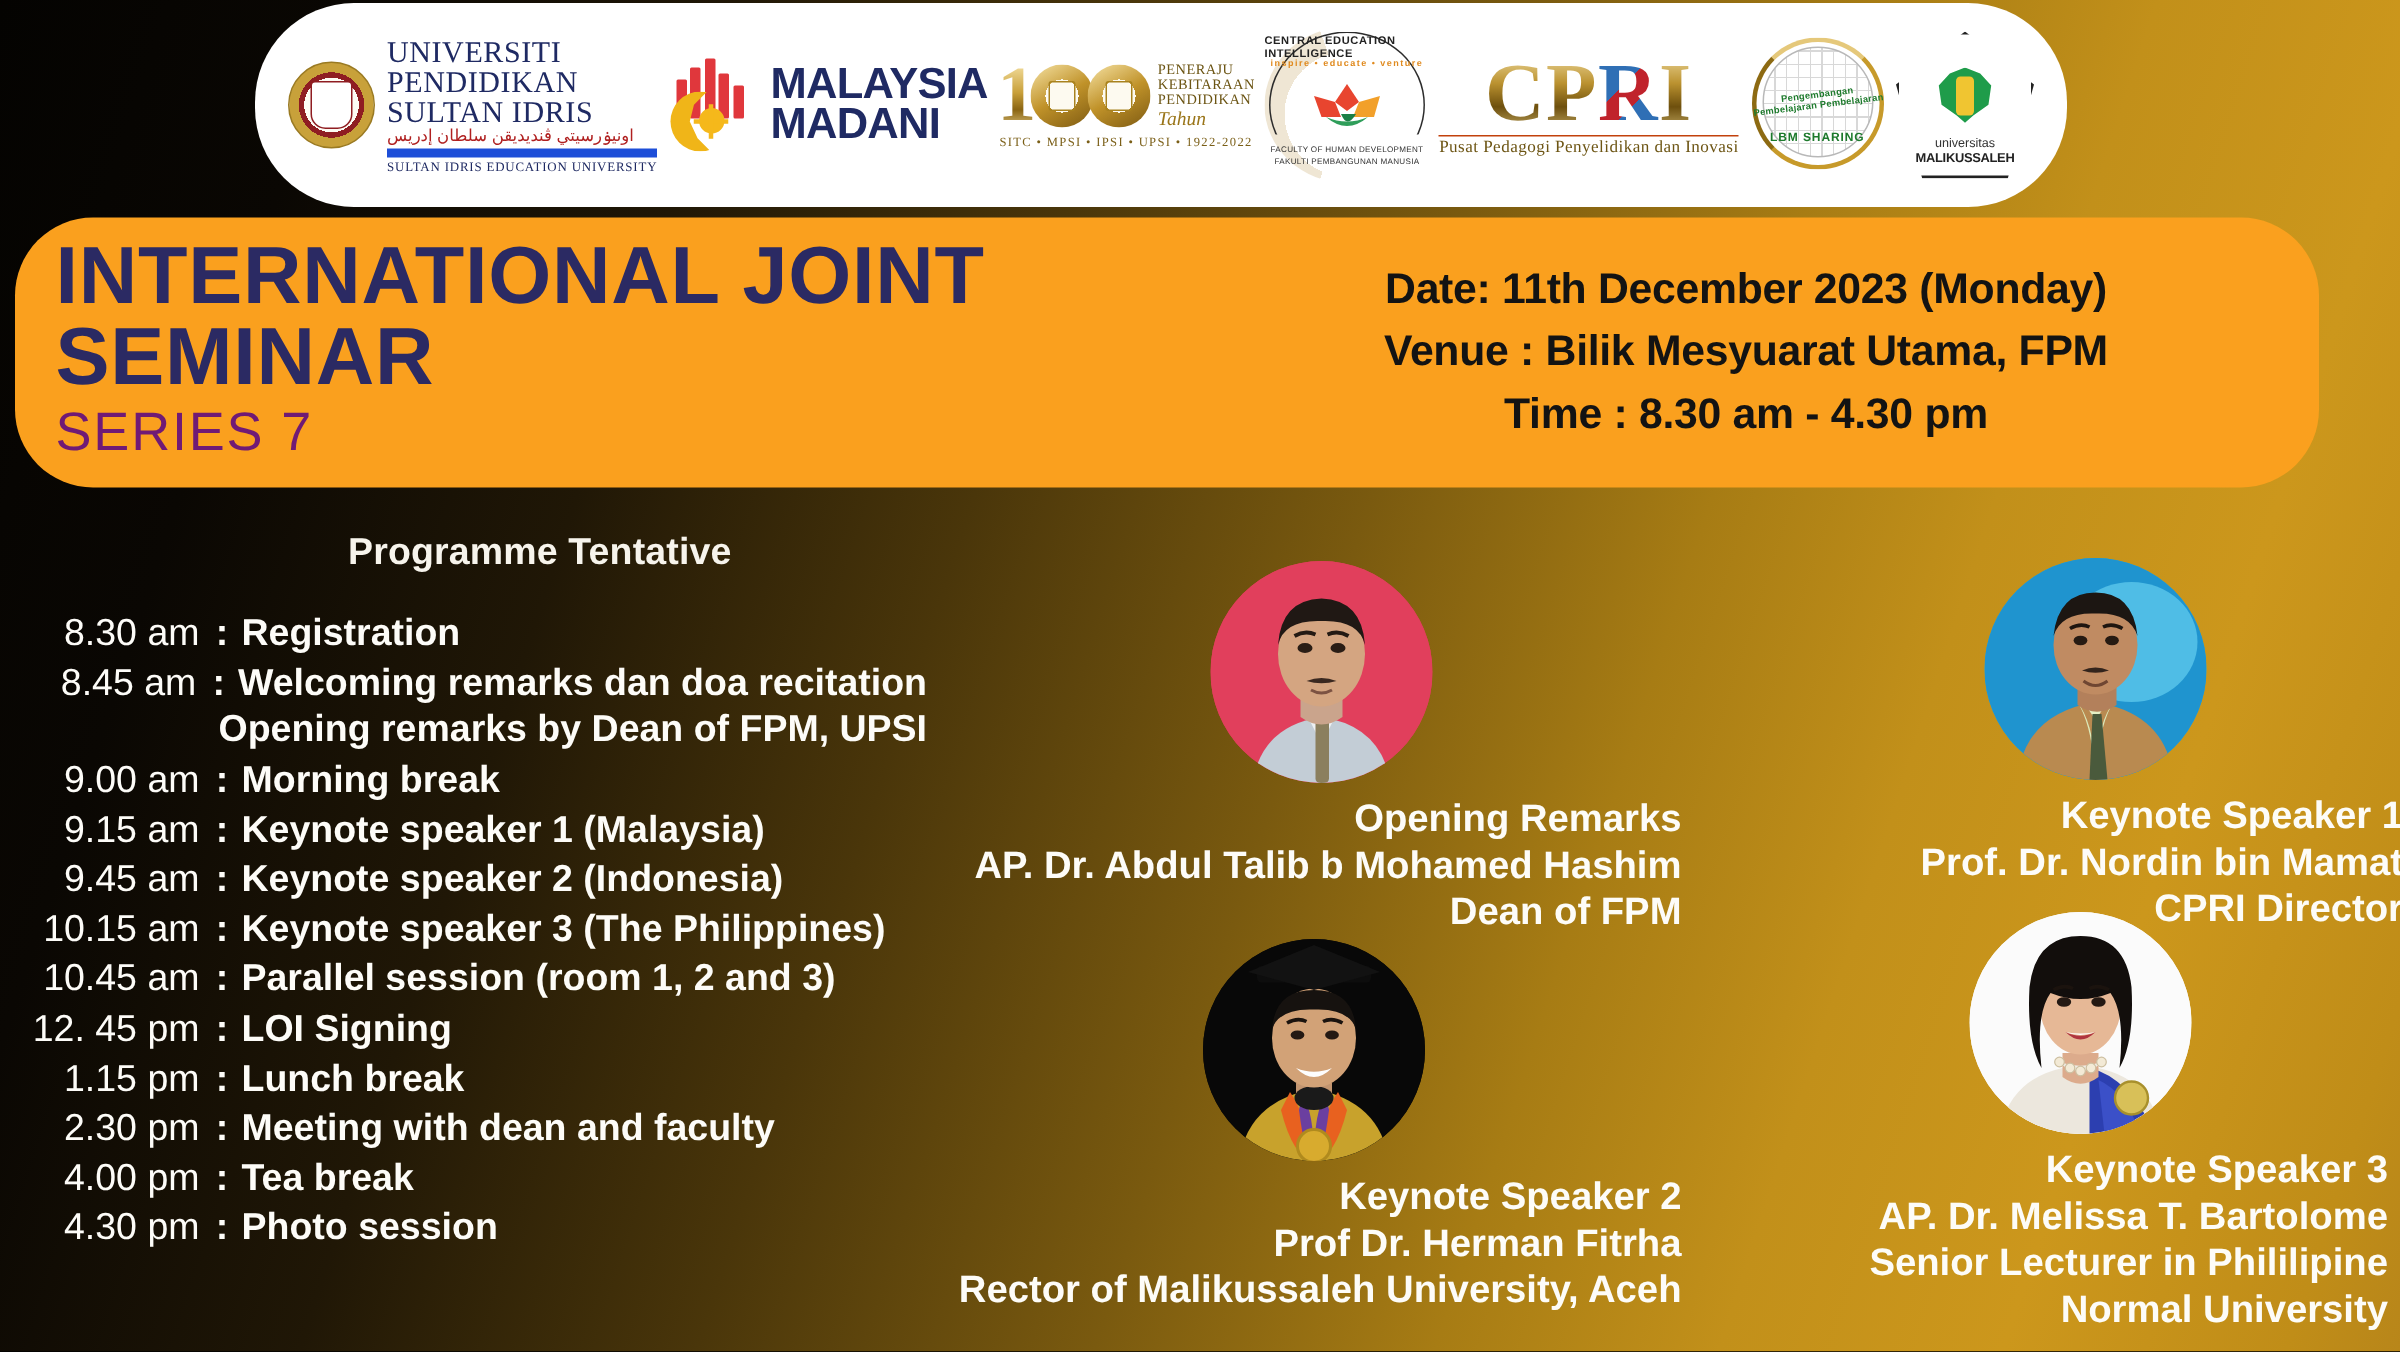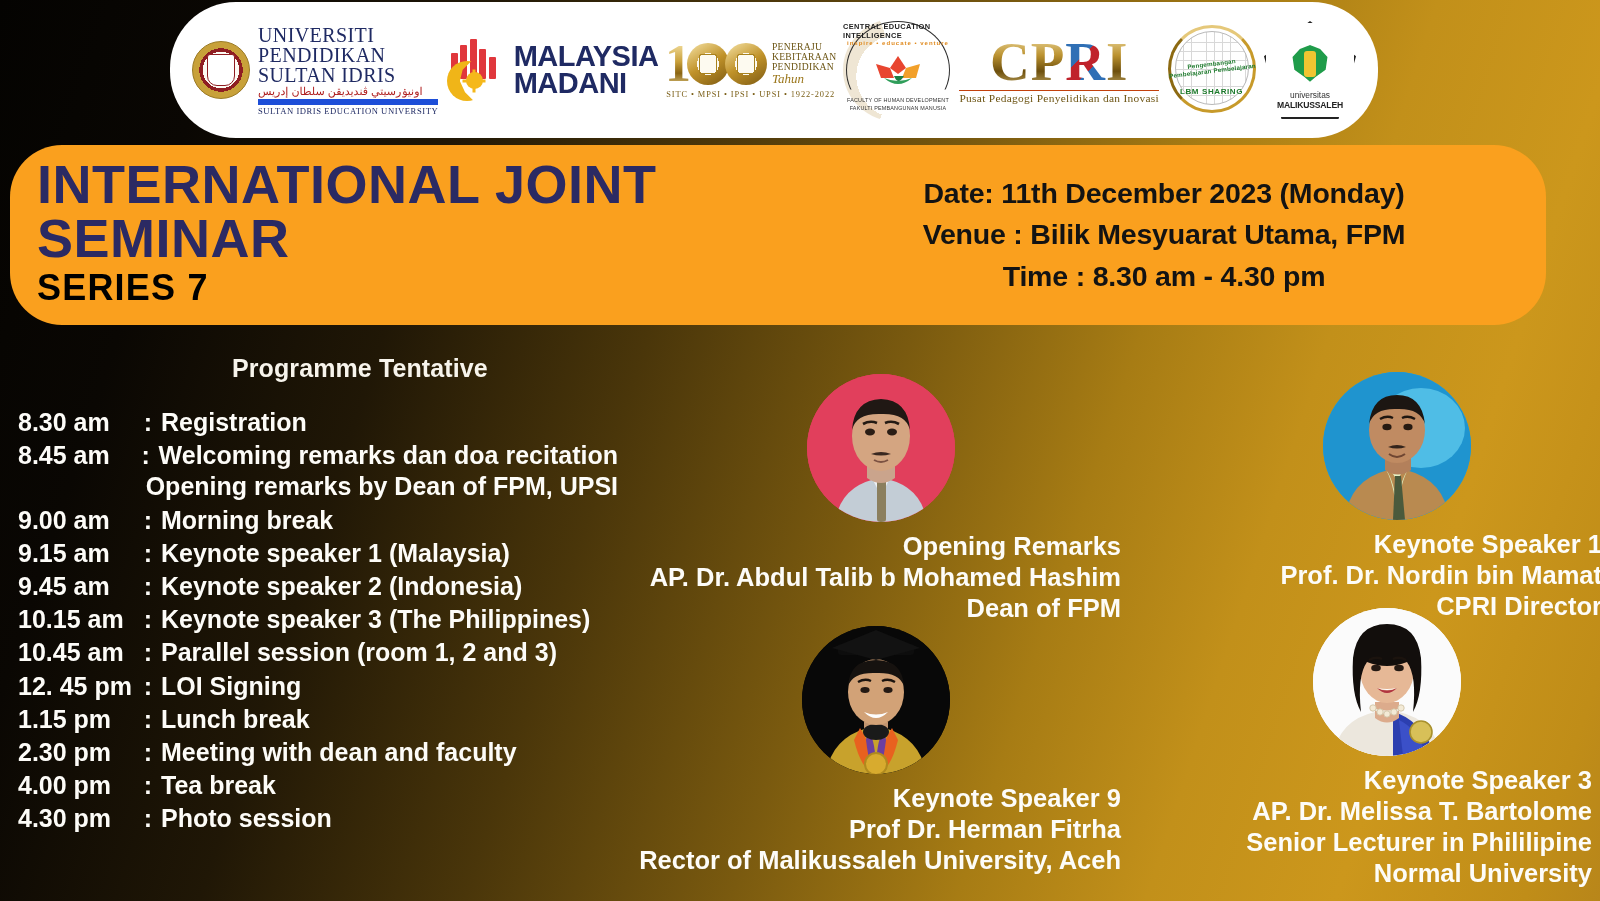--- a/index.html
+++ b/index.html
@@ -223,40 +223,40 @@
     border-radius:52px;
     display:flex; align-items:center;
   }
   #banner-left { width:800px; padding-left:27px; }
   #title1, #title2 {
     font-size:54px; font-weight:bold; color:#2b2a63;
     letter-spacing:.5px; line-height:.99; text-transform:uppercase;
     font-stretch:condensed;
   }
   #title3 {
-    font-size:36px; font-weight:bold; color:#000000;
+    font-size:36px; font-weight:normal; color:#701a75;
     letter-spacing:1.2px; line-height:1.3; text-transform:uppercase;
   }
   #banner-right { flex:1; text-align:center; padding-right:28px; }
   #banner-right div {
     font-size:28.5px; font-weight:bold; color:#131313; line-height:1.44;
     white-space:nowrap; letter-spacing:-.2px;
   }
 
   
   #prog-title {
     position:absolute; left:232px; top:354px;
     font-size:25px; font-weight:bold; color:#f7f4ec;
     letter-spacing:.1px;
   }
   #schedule { position:absolute; left:18px; top:410px; width:600px; }
   .row { display:flex; align-items:baseline; line-height:1.0; margin-bottom:8.2px; }
   .row .time {
-    width:122px; text-align:left; padding-right:7px;
-    font-size:25px; font-weight:bold; color:#fdfcf8; white-space:nowrap;
+    width:122px; text-align:right; padding-right:7px;
+    font-size:25px; font-weight:normal; color:#fdfcf8; white-space:nowrap;
   }
   .row .colon {
     width:16px; text-align:center;
     font-size:25px; font-weight:bold; color:#fdfcf8;
   }
   .row .act {
     font-size:25px; font-weight:bold; color:#fdfcf8; white-space:nowrap;
     padding-left:5px;
   }
   .row.cont .time, .row.cont .colon { visibility:hidden; }
@@ -530,21 +530,21 @@
         <rect x="36" y="18" width="76" height="11" rx="3" fill="#0d0d0d"></rect>
         <path d="M30 22 L74 4 L118 22 L74 34 Z" fill="#121212"></path>
         <ellipse cx="63" cy="64" rx="4.6" ry="3" fill="#241913"></ellipse>
         <ellipse cx="86" cy="64" rx="4.6" ry="3" fill="#241913"></ellipse>
         <path d="M56 56 q7 -4 13 -1" stroke="#1b130e" stroke-width="2.4" fill="none"></path>
         <path d="M80 55 q6 -3 13 1" stroke="#1b130e" stroke-width="2.4" fill="none"></path>
         <path d="M62 86 q12 12 24 0 q-12 5 -24 0 Z" fill="#fdfdfd"></path>
       </svg>
     </div>
     <div class="cap">
-      <div>Keynote Speaker 9</div>
+      <div>Keynote Speaker 2</div>
       <div>Prof Dr. Herman Fitrha</div>
       <div>Rector of Malikussaleh University, Aceh</div>
     </div>
   </div>
 
   <div class="speaker" id="sp-d">
     <div class="photo">
       <svg width="148" height="148" viewBox="0 0 148 148">
         <rect width="148" height="148" fill="#fbfbfb"></rect>
         <path d="M20 148 q6 -36 42 -44 l12 6 l12 -6 q36 8 42 44 Z" fill="#ece7dd"></path>

